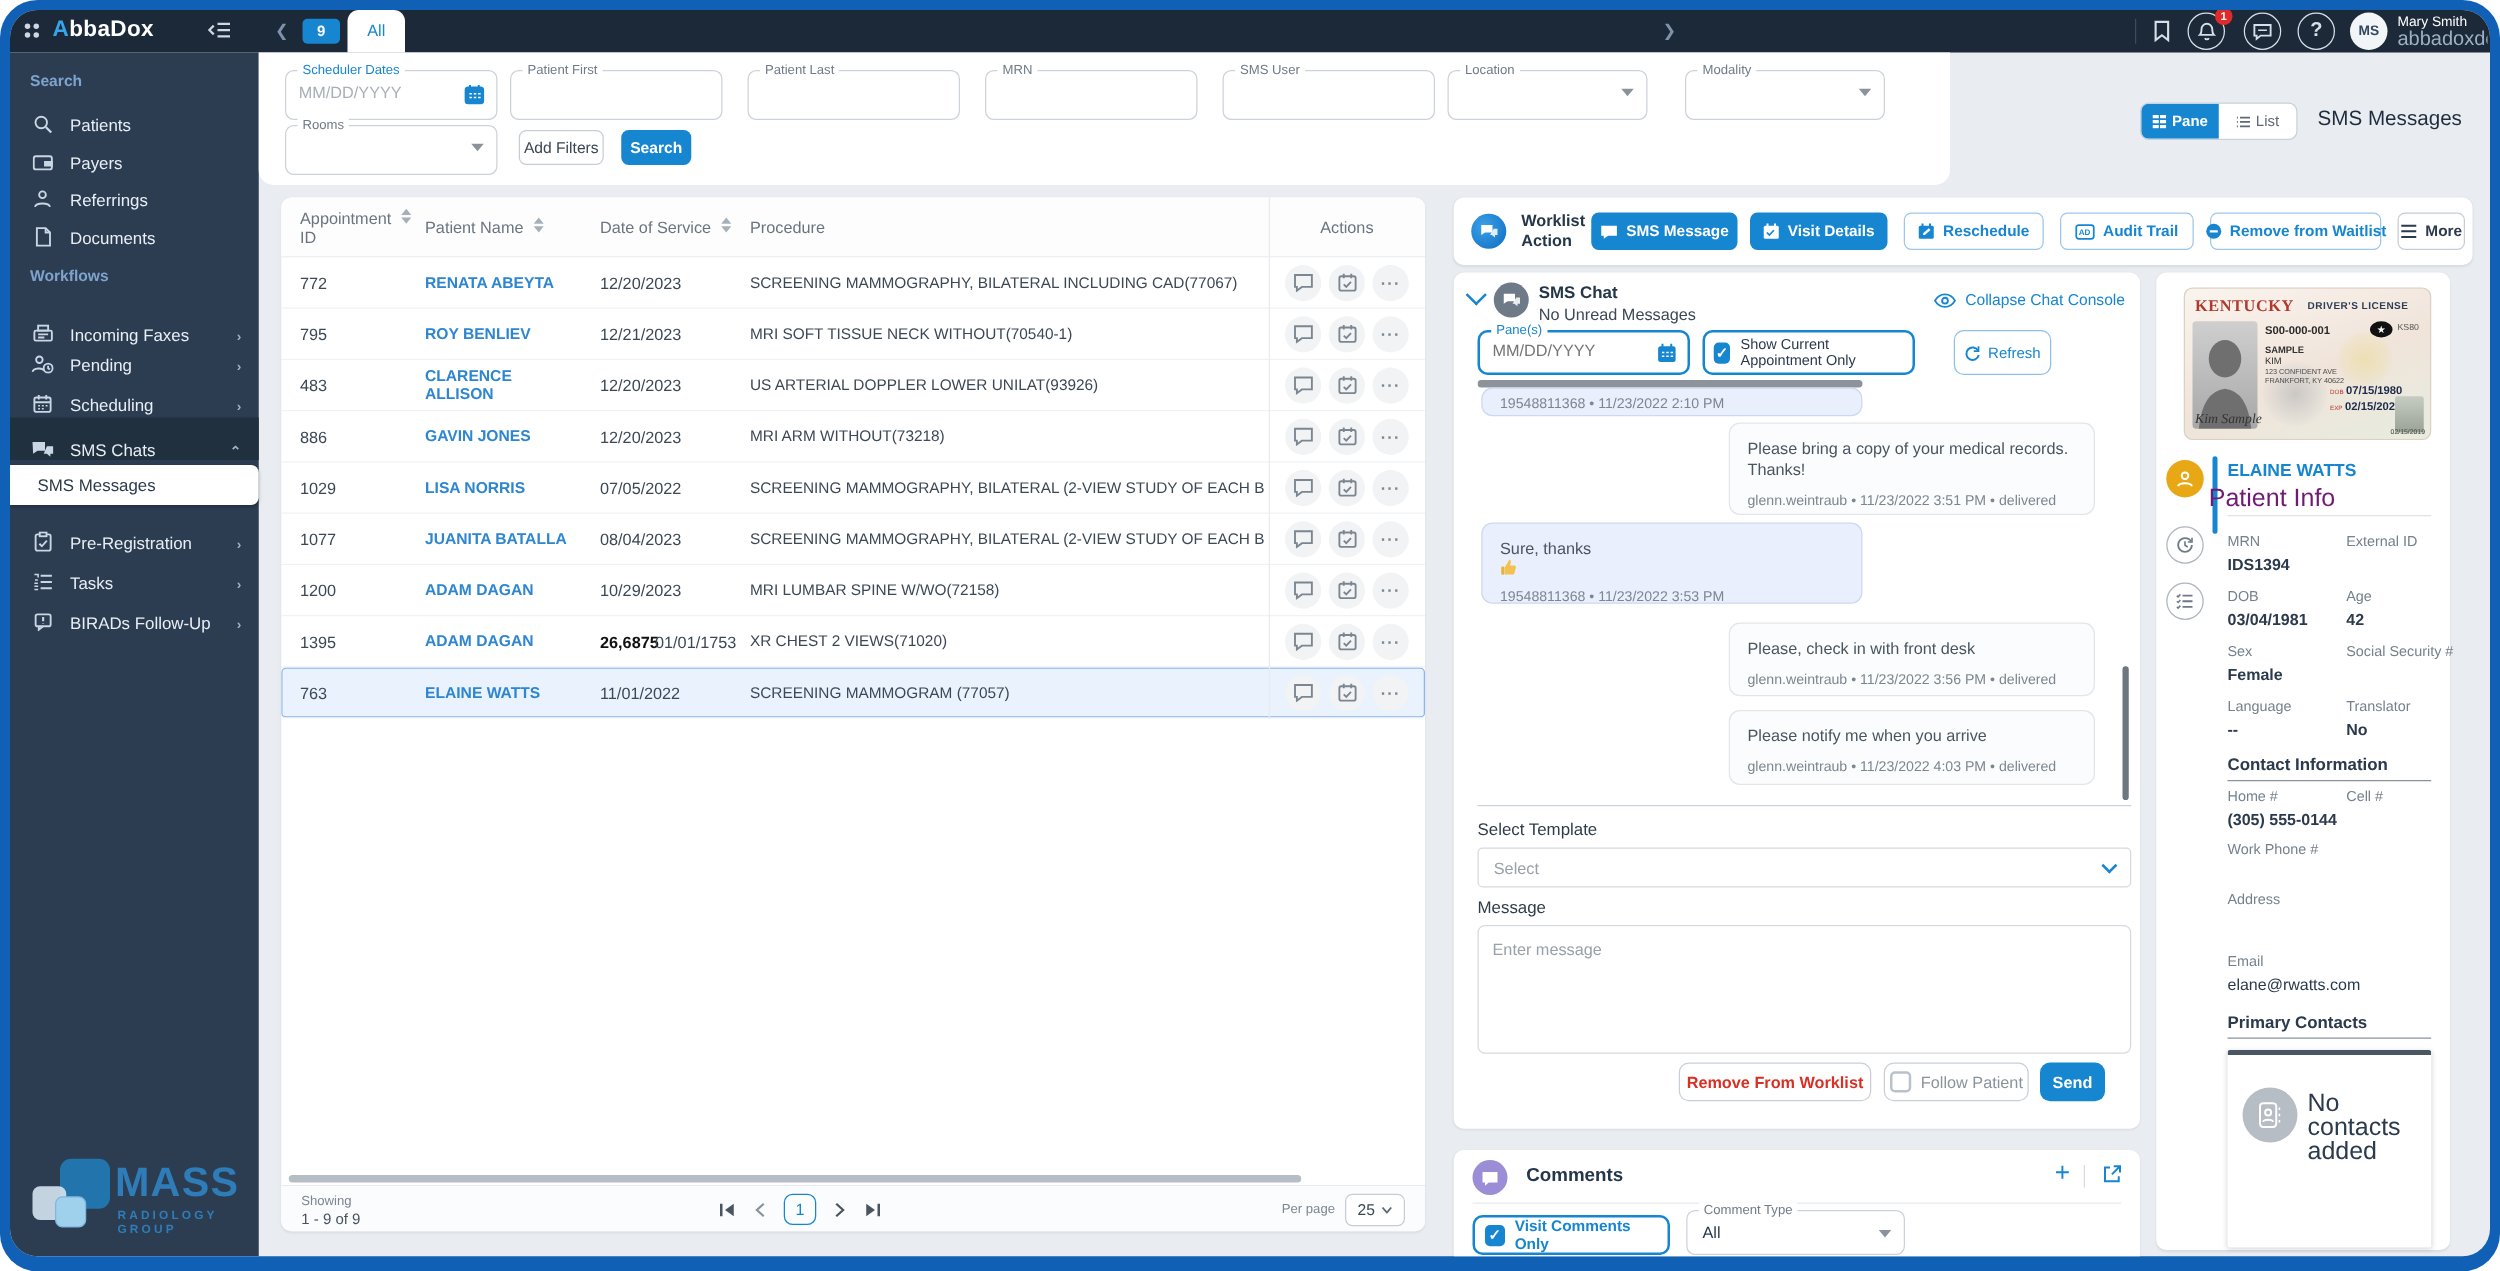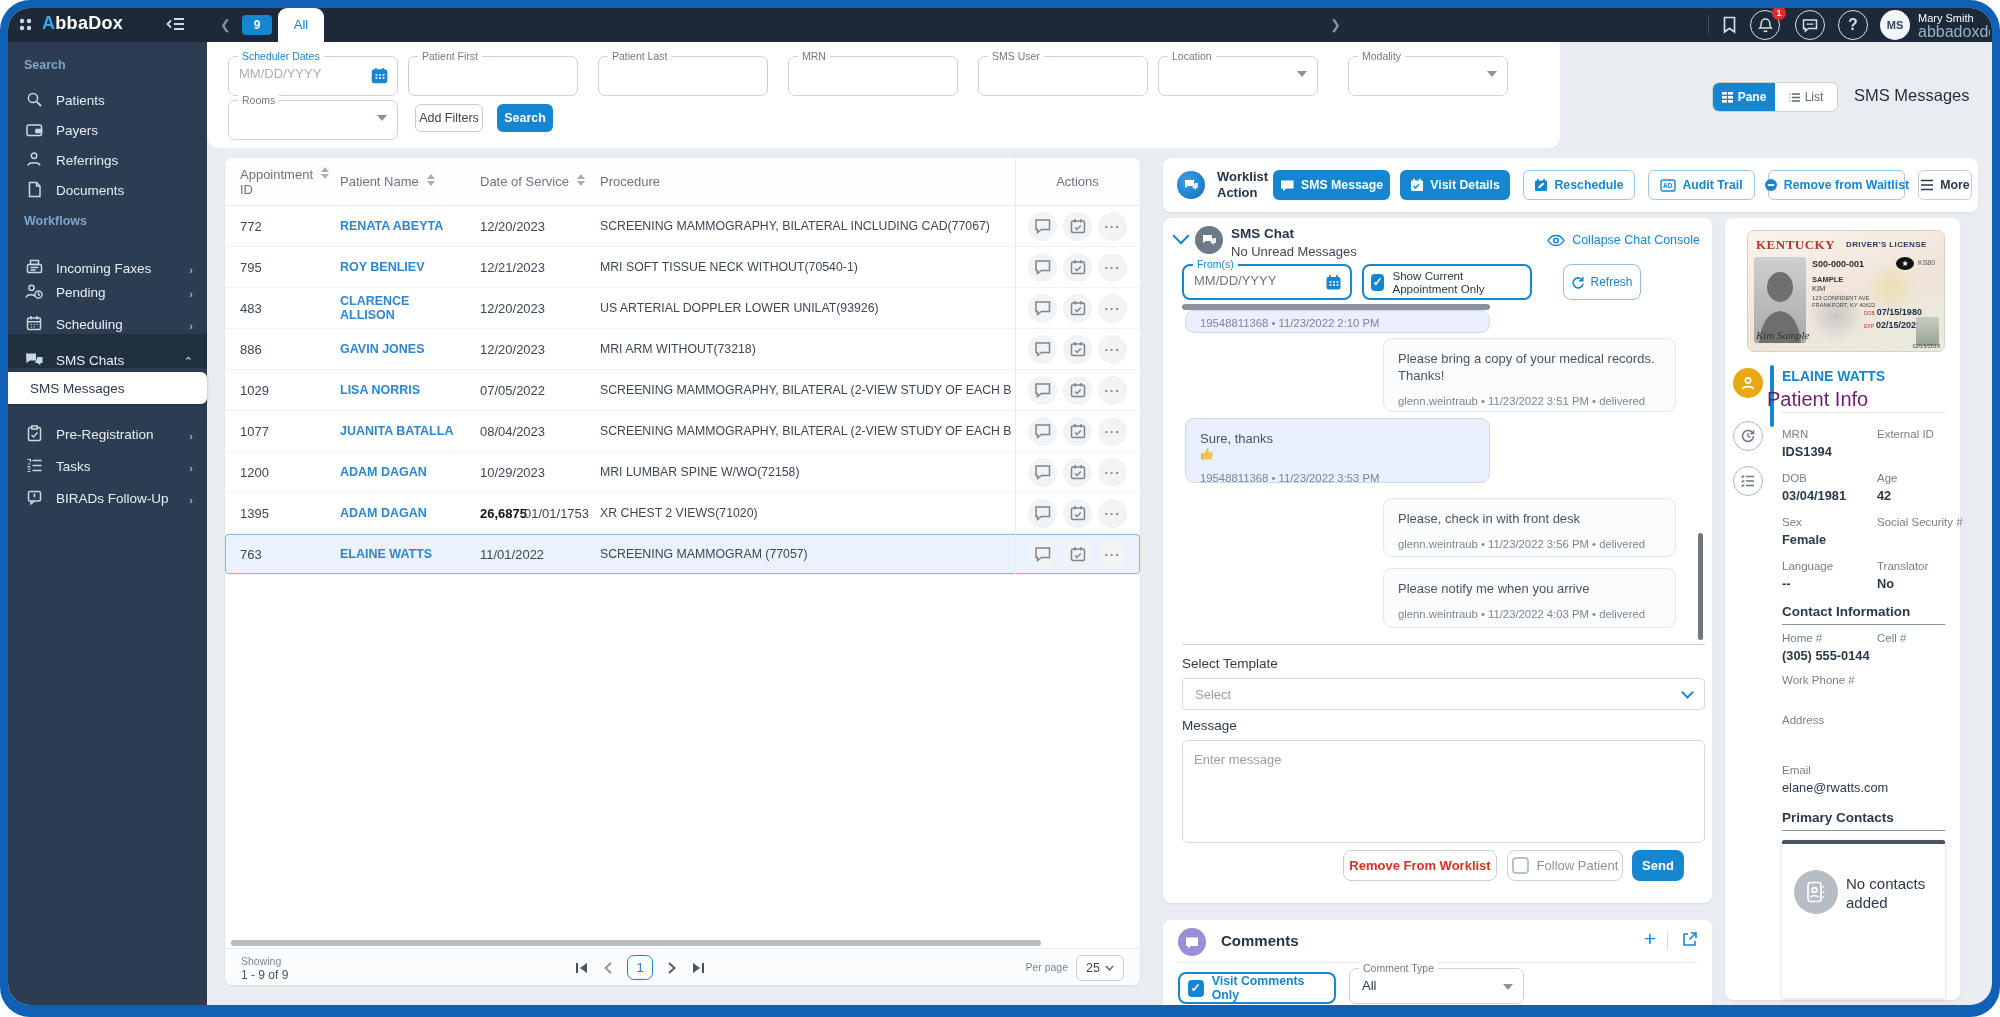--- a/index.html
+++ b/index.html
@@ -158,21 +158,21 @@
   .rail-ic.ghost{border:1.5px solid #aeb6bf;color:#6e7a86;background:#fff}
   .p-accent{position:absolute;left:45px;top:147px;width:4px;height:62px;background:#1786d1;border-radius:2px}
   .p-name{position:absolute;left:57px;top:150px;font-size:14px;font-weight:bold;color:#1786d1}
   .p-tab{position:absolute;left:42px;top:170px;font-size:20px;color:#701a75}
   .p-hr{position:absolute;left:57px;width:163px;height:1px;background:#dfe3e8}
   .plbl{position:absolute;font-size:11.5px;color:#75818d;white-space:nowrap}
   .pval{position:absolute;font-size:12.8px;font-weight:bold;color:#2b3a4c;white-space:nowrap}
   .p-sec{position:absolute;left:57px;font-size:13.5px;font-weight:bold;color:#2b3a4c}
   .ncard{position:absolute;left:57px;top:622px;width:163px;height:158px;background:#fff;border-top:4px solid #4a5663;box-shadow:0 1px 4px rgba(16,24,40,.18);border-radius:2px}
   .ncircle{position:absolute;left:12px;top:26px;width:44px;height:44px;border-radius:50%;background:#b7bdc4;display:flex;align-items:center;justify-content:center}
-  .ntext{position:absolute;left:64px;top:30px;font-size:15px;color:#2b3a4c;line-height:19px;width:95px}
+  .ntext{position:absolute;left:64px;top:30px;font-size:20px;color:#2b3a4c;line-height:19px;width:95px}
   .icn svg{display:block}
 </style>
 </head>
 <body>
 
 <div class="frame">
 <div class="app">
 
   <div class="topbar">
     <span class="apps-icon icn">
@@ -336,20 +336,27 @@
               <svg width="15" height="15" fill="none" stroke="#c9d6e4" stroke-width="1.5">
                 <rect x="1.5" y="1.5" width="12" height="9.5" rx="1.5"></rect>
                 <path d="M4 11v2.8L7.5 11"></path>
                 <path d="M7.5 3.5v3.4M7.5 8.8v.3" stroke-width="1.7"></path>
               </svg>
             </span>
             <span class="nav-lbl">BIRADs Follow-Up</span>
             <span class="chev">›</span>
           </div>
         </div>
+    <div class="mass">
+      <div class="sq1"></div>
+      <div class="sq2"></div>
+      <div class="sq3"></div>
+      <div class="t1">MASS</div>
+      <div class="t2">RADIOLOGY GROUP</div>
+    </div>
   </div>
 
   <div class="filters"></div>
   <div class="fld lblue" style="left:220px;top:48px;width:170px">
     <span class="lbl">Scheduler Dates</span>
     <input placeholder="MM/DD/YYYY" style="">
     <span class="cal icn">
       <svg width="17" height="17" fill="none" stroke="#1786d1" stroke-width="1.6">
             <rect x="1.5" y="3" width="14" height="12.5" rx="2" fill="#1786d1"></rect>
             <path d="M5 1v4M12 1v4" stroke="#1786d1"></path>
@@ -755,21 +762,21 @@
     <div class="collapse-link">
       <span class="icn">
             <svg width="18" height="13" fill="none" stroke="#1786d1" stroke-width="1.5">
               <path d="M1 6.5C3 3 6 1.5 9 1.5S15 3 17 6.5C15 10 12 11.5 9 11.5S3 10 1 6.5z"></path>
               <circle cx="9" cy="6.5" r="2.3"></circle>
             </svg>
           </span>
       <span>Collapse Chat Console</span>
     </div>
     <div class="cctrl b2" style="left:19px;width:170px">
-      <span class="lbl" style="position:absolute;top:-8px;left:9px;background:#fff;padding:0 4px;font-size:10.5px;color:#1786d1">From(s)</span>
+      <span class="lbl" style="position:absolute;top:-8px;left:9px;background:#fff;padding:0 4px;font-size:10.5px;color:#1786d1">Pane(s)</span>
       <input style="position: absolute; left: 10px; top: 7px; width: 110px; border: none; outline: none; font-size: 13px; color: rgb(58, 70, 84);" placeholder="MM/DD/YYYY">
       <span class="icn" style="position:absolute;right:8px;top:8px">
             <svg width="17" height="17">
               <rect x="1.5" y="3" width="14" height="12.5" rx="2" fill="#1786d1"></rect>
               <path d="M5 1v4M12 1v4" stroke="#1786d1" stroke-width="1.6"></path>
               <path d="M4.5 8h2M8 8h2M11.5 8h2M4.5 11h2M8 11h2M11.5 11h2" stroke="#fff" stroke-width="1.3"></path>
             </svg>
           </span>
     </div>
     <div class="cctrl b2" style="left:199px;width:170px;display:flex;align-items:center;gap:8px;padding:0 7px">

